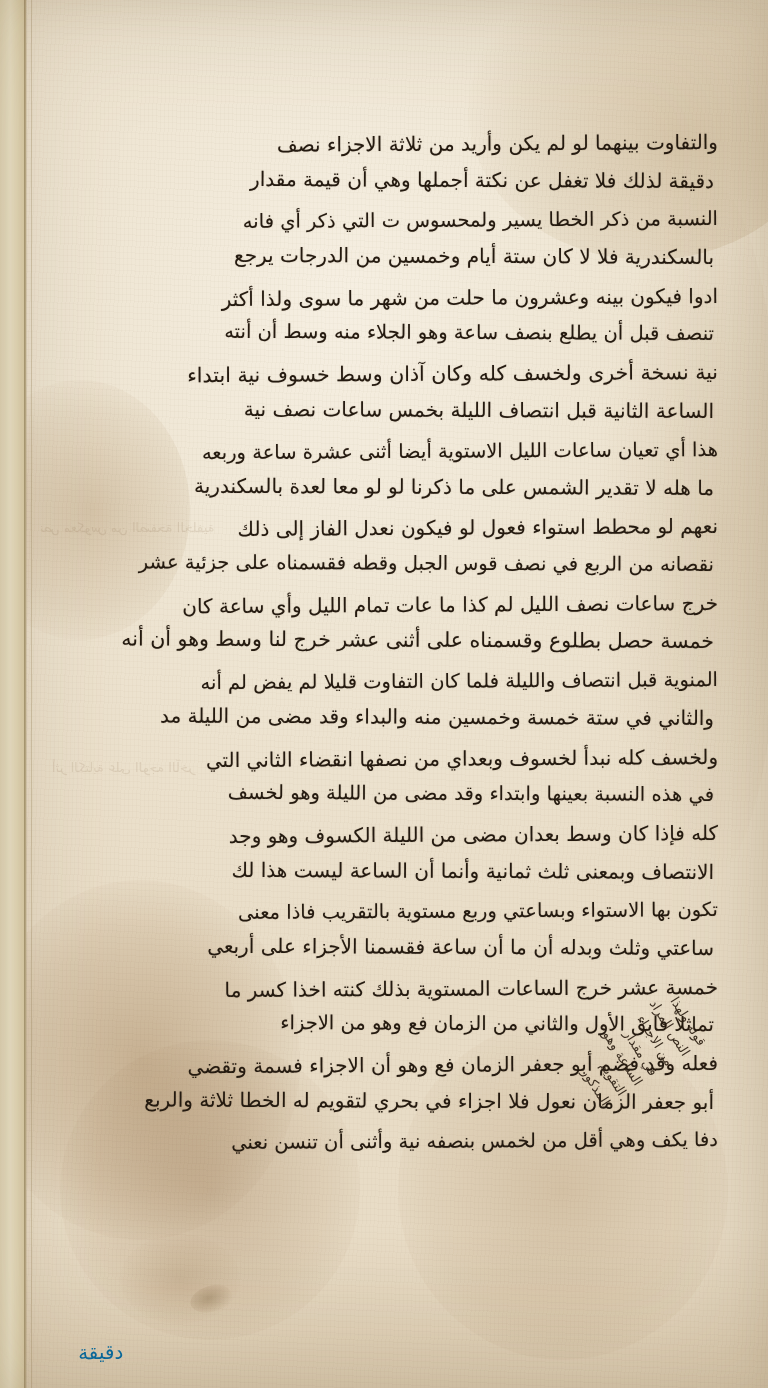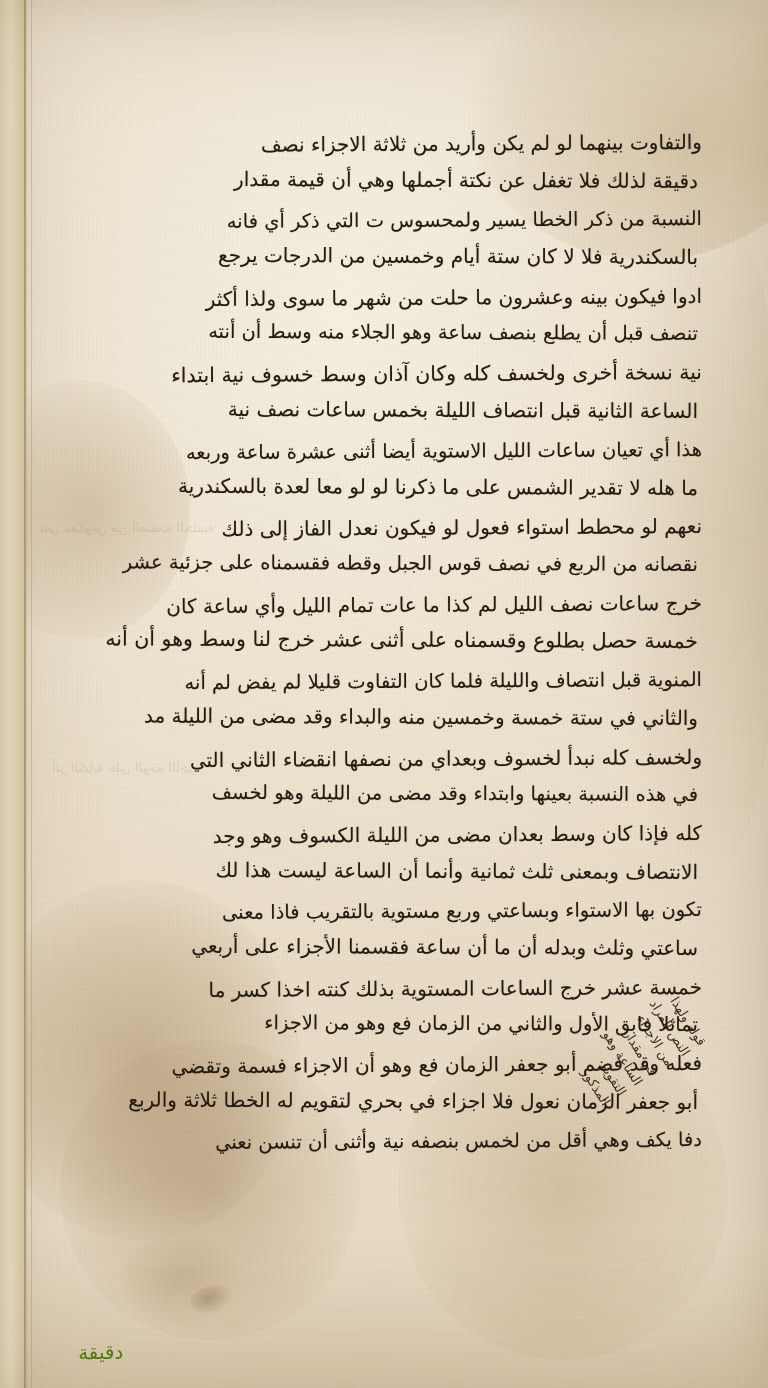--- a/index.html
+++ b/index.html
@@ -108,21 +108,21 @@
     letter-spacing: 1px;
     transform: scaleX(-1);
     pointer-events: none;
     white-space: nowrap;
   }
 
   
   .textblock {
     position: absolute;
     top: 132px;
-    right: 68px;
+    right: 52px;
     width: 586px;
     direction: rtl;
     text-align: justify;
   }
   .line {
     color: #241a10;
     font-family: "DejaVu Sans", sans-serif;
     font-size: 20px;
     line-height: 1.0;
     margin-bottom: 18.5px;
@@ -152,21 +152,21 @@
     text-align: right;
     opacity: 0.92;
   }
   .margin-note div { white-space: nowrap; }
 
   
   .catchword {
     position: absolute;
     bottom: 24px;
     left: 78px;
-    color: #4d7c0f;
+    color: #0369a1;
     font-size: 20px;
     direction: rtl;
     transform: rotate(-1deg);
   }
 
   
   .smudge {
     position: absolute;
     top: 1286px;
     left: 190px;

